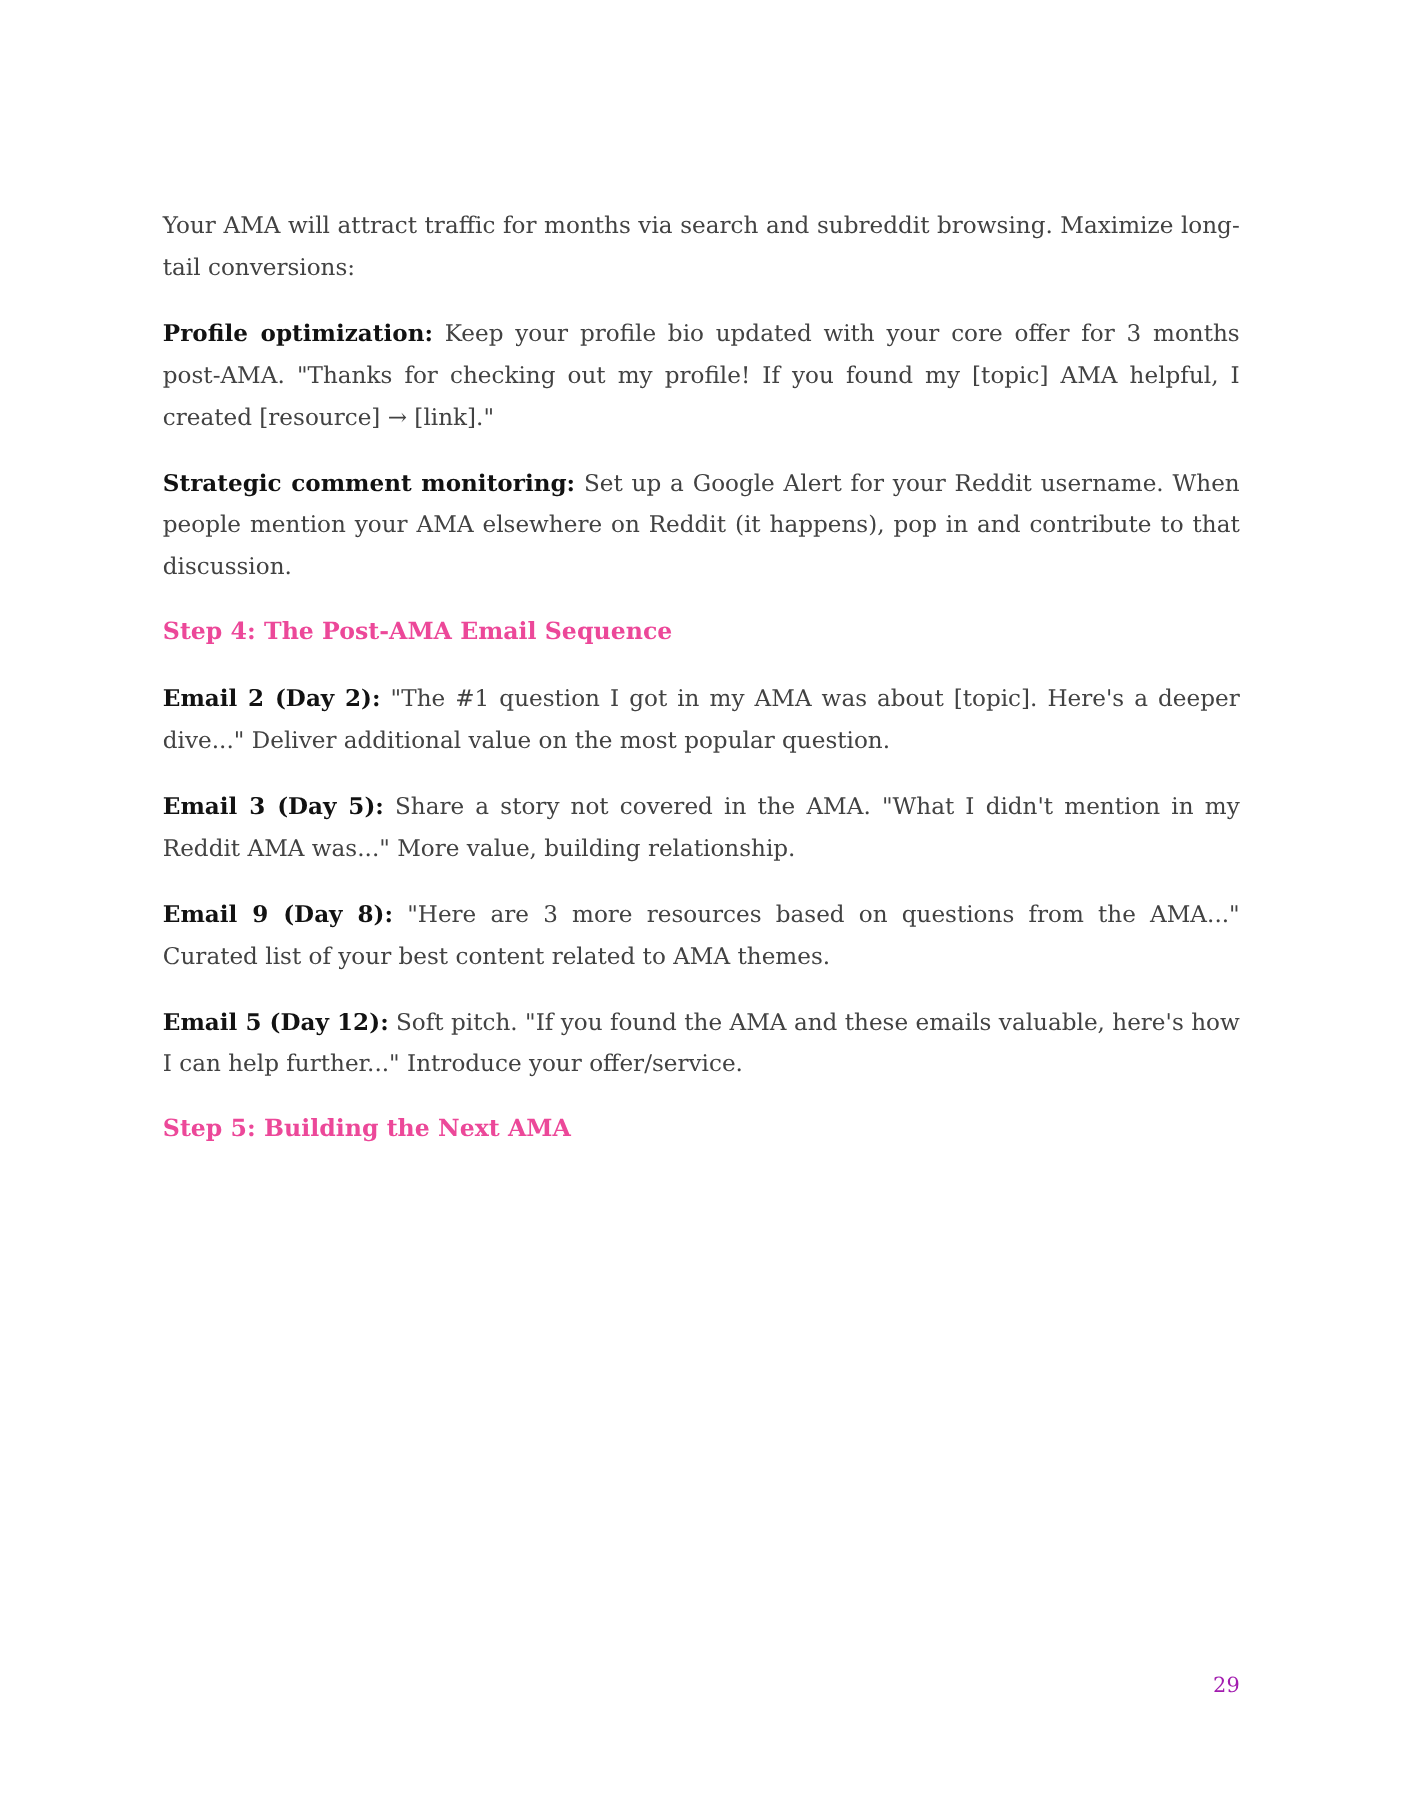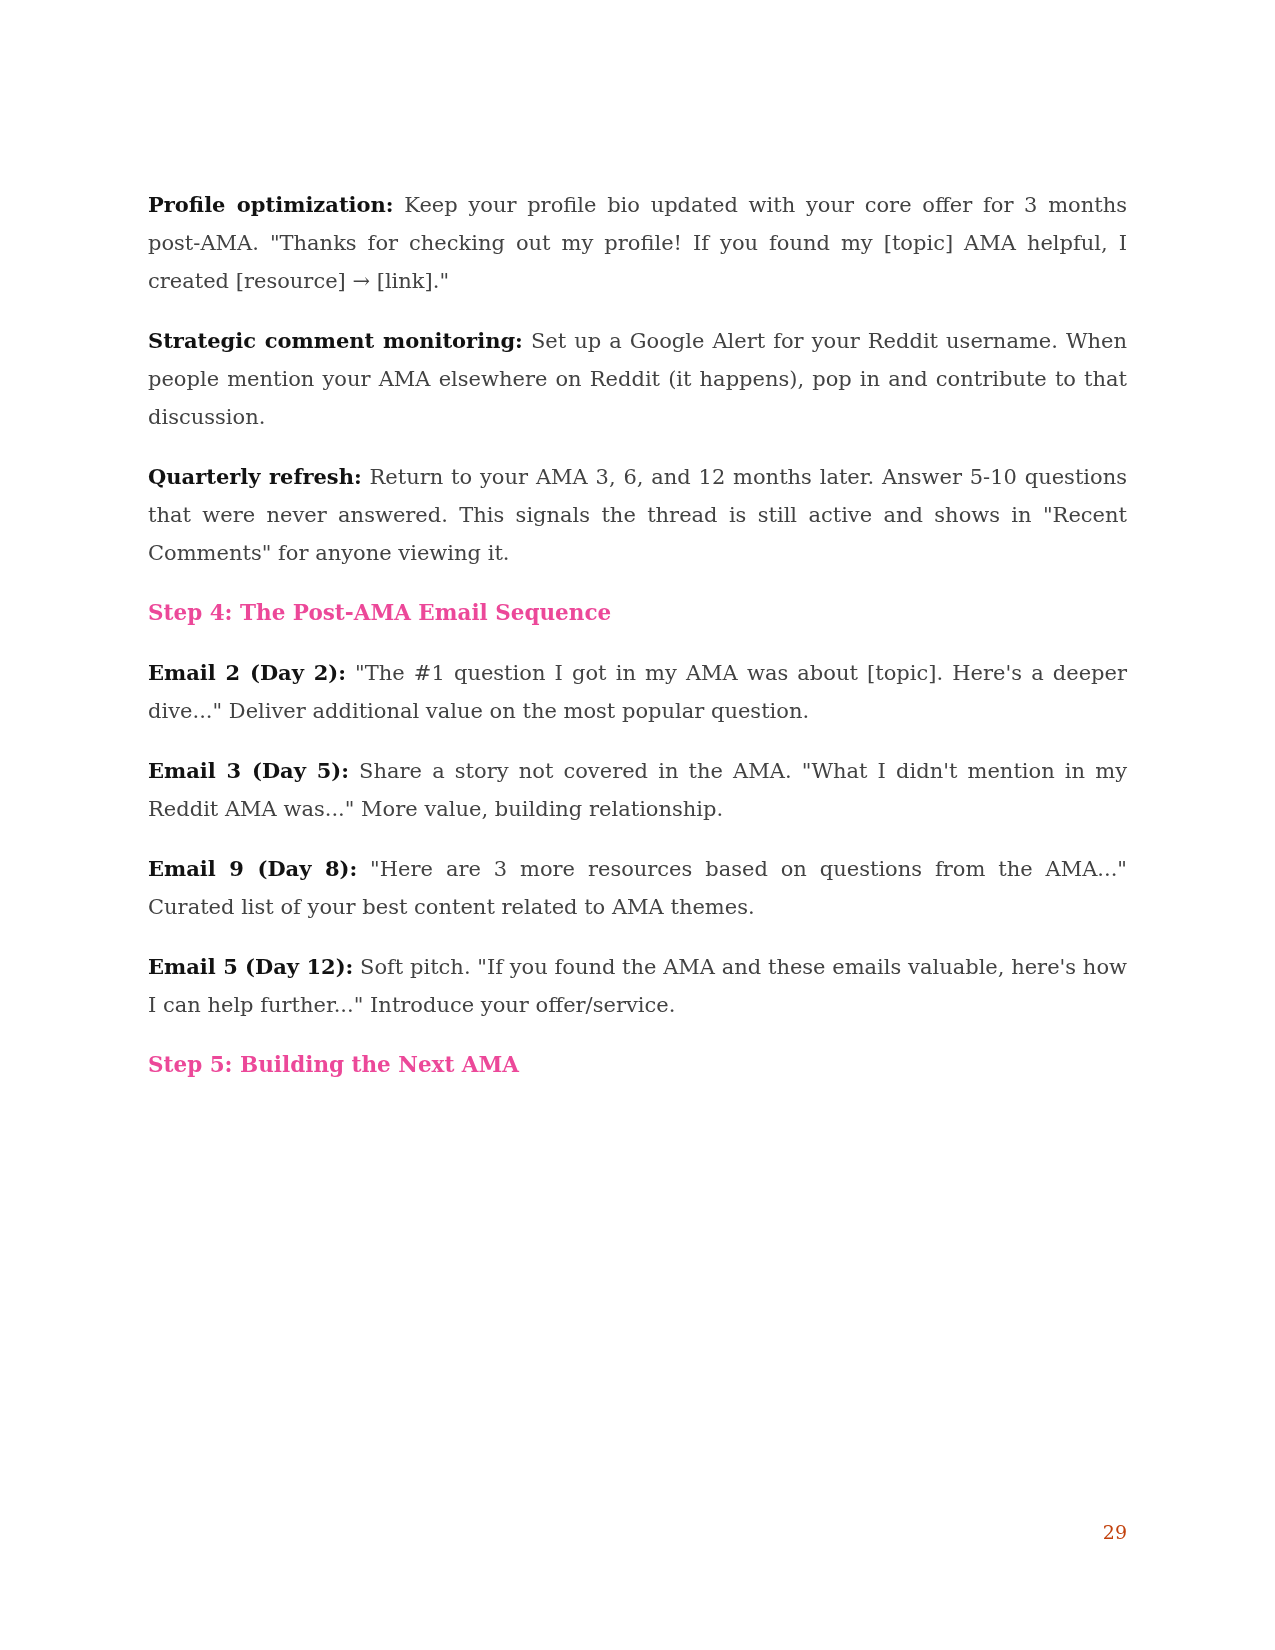--- a/index.html
+++ b/index.html
@@ -46,31 +46,31 @@
     color: #ec4899;
     text-align: left;
     font-size: 21.5px;
   }
   .page-number {
     position: absolute;
     right: 148px;
     top: 1520px;
     font-size: 19px;
     line-height: 24px;
-    color: #c2410c;
+    color: #a21caf;
   }
 </style>
 </head>
 <body>
 
 <div class="page">
   <div class="content">
+      <p class="para">Your AMA will attract traffic for months via search and subreddit browsing. Maximize long-tail conversions:</p>
       <p class="para"><strong>Profile optimization:</strong> Keep your profile bio updated with your core offer for 3 months post-AMA. "Thanks for checking out my profile! If you found my [topic] AMA helpful, I created [resource] → [link]."</p>
       <p class="para"><strong>Strategic comment monitoring:</strong> Set up a Google Alert for your Reddit username. When people mention your AMA elsewhere on Reddit (it happens), pop in and contribute to that discussion.</p>
-      <p class="para"><strong>Quarterly refresh:</strong> Return to your AMA 3, 6, and 12 months later. Answer 5-10 questions that were never answered. This signals the thread is still active and shows in "Recent Comments" for anyone viewing it.</p>
       <p class="heading">Step 4: The Post-AMA Email Sequence</p>
       <p class="para"><strong>Email 2 (Day 2):</strong> "The #1 question I got in my AMA was about [topic]. Here's a deeper dive..." Deliver additional value on the most popular question.</p>
       <p class="para"><strong>Email 3 (Day 5):</strong> Share a story not covered in the AMA. "What I didn't mention in my Reddit AMA was..." More value, building relationship.</p>
       <p class="para"><strong>Email 9 (Day 8):</strong> "Here are 3 more resources based on questions from the AMA..." Curated list of your best content related to AMA themes.</p>
       <p class="para"><strong>Email 5 (Day 12):</strong> Soft pitch. "If you found the AMA and these emails valuable, here's how I can help further..." Introduce your offer/service.</p>
       <p class="heading">Step 5: Building the Next AMA</p>
     </div>
   <div class="page-number">29</div>
 </div>
 

